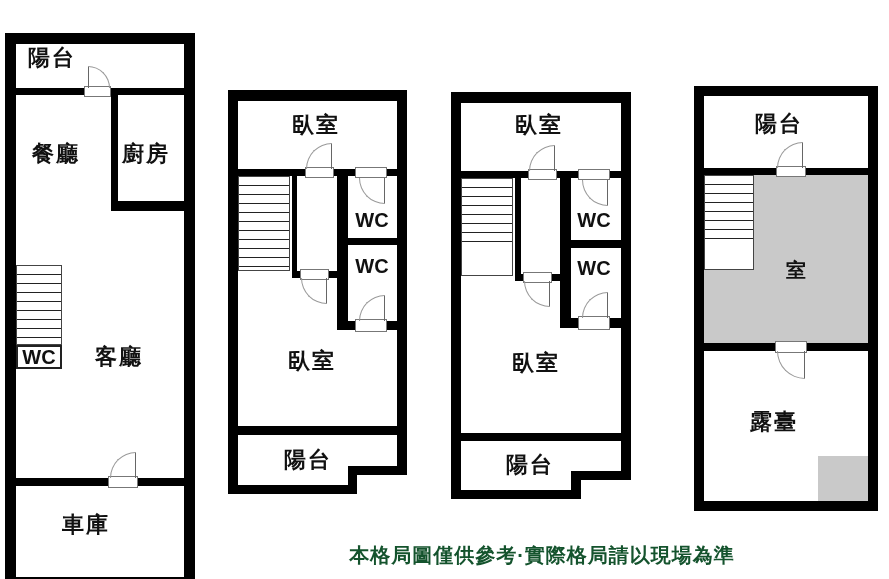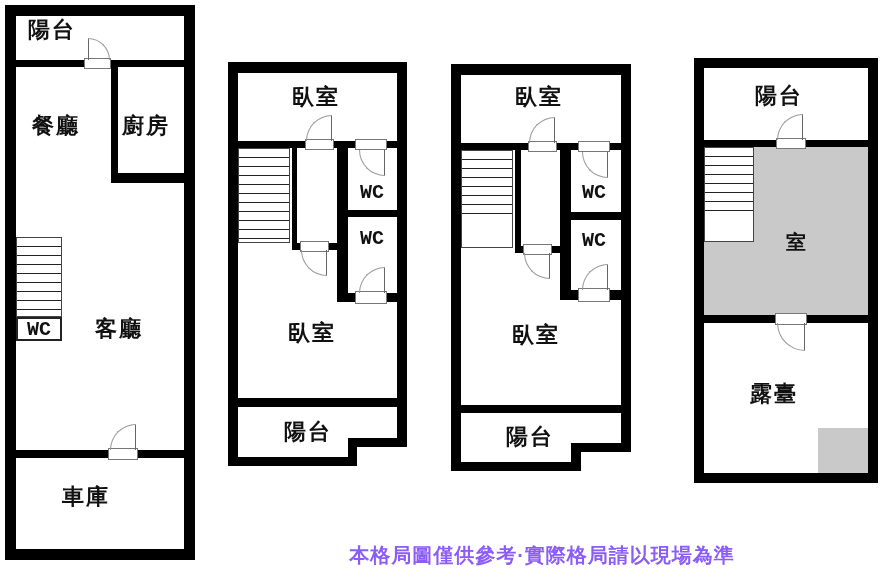--- a/index.html
+++ b/index.html
@@ -1,38 +1,38 @@
 <!DOCTYPE html>
 <html><head>
 <meta charset="utf-8">
 <style>
   html,body{margin:0;padding:0;background:#fff;}
   #canvas{
     position:relative;width:889px;height:579px;background:#fff;overflow:hidden;
     font-family:"Liberation Sans","DejaVu Sans",sans-serif;
     --wall:#000000; --shade:#c9c9c9;
   }
-  .plan{position:absolute;inset:0;}
+  .plan{position:absolute;inset:0;margin-top:28px;}
   .w{position:absolute;background:var(--wall);}           
   .shade{position:absolute;background:var(--shade);}                
   .leaf{position:absolute;background:#fff;border:1px solid #777;box-sizing:border-box;}
   .arc{position:absolute;box-sizing:border-box;}
   .a-tl{border-top:1.5px solid #999;border-left:1.5px solid #999;border-top-left-radius:100%;}
   .a-tr{border-top:1.5px solid #999;border-right:1.5px solid #999;border-top-right-radius:100%;}
   .a-bl{border-bottom:1.5px solid #999;border-left:1.5px solid #999;border-bottom-left-radius:100%;}
   .chr{border-right:1.5px solid #666;}
   .chl{border-left:1.5px solid #666;}
   .st{position:absolute;background:#fff;border:1px solid #444;box-sizing:border-box;}
   .tr{position:absolute;left:0;right:0;top:0;
       background:repeating-linear-gradient(to bottom,transparent 0,transparent 8px,#222 8px,#222 9px);}
   .wcbox{position:absolute;background:#fff;border:2px solid #222;box-sizing:border-box;}
   .lbl{position:absolute;transform:translate(-50%,-50%);font-weight:bold;color:#111;
        white-space:nowrap;letter-spacing:2px;font-size:22px;}
-  .lbl.s{font-size:20px;letter-spacing:0;font-family:Liberation Mono, monospace;}
-  .disclaimer{position:absolute;transform:translate(-50%,-50%);font-weight:bold;color:#8b5cf6;
+  .lbl.s{font-size:20px;letter-spacing:0;}
+  .disclaimer{position:absolute;transform:translate(-50%,-50%);font-weight:bold;color:#14532d;
        white-space:nowrap;font-size:20px;letter-spacing:1px;}
 </style>
 </head>
 <body>
 
 <div id="canvas" style="--wall: #000000; --shade: #c9c9c9; background: rgb(255, 255, 255);">
 
   <div class="plan">
 
     <div class="w" style="left:5px;top:5px;width:190px;height:11px"></div>

